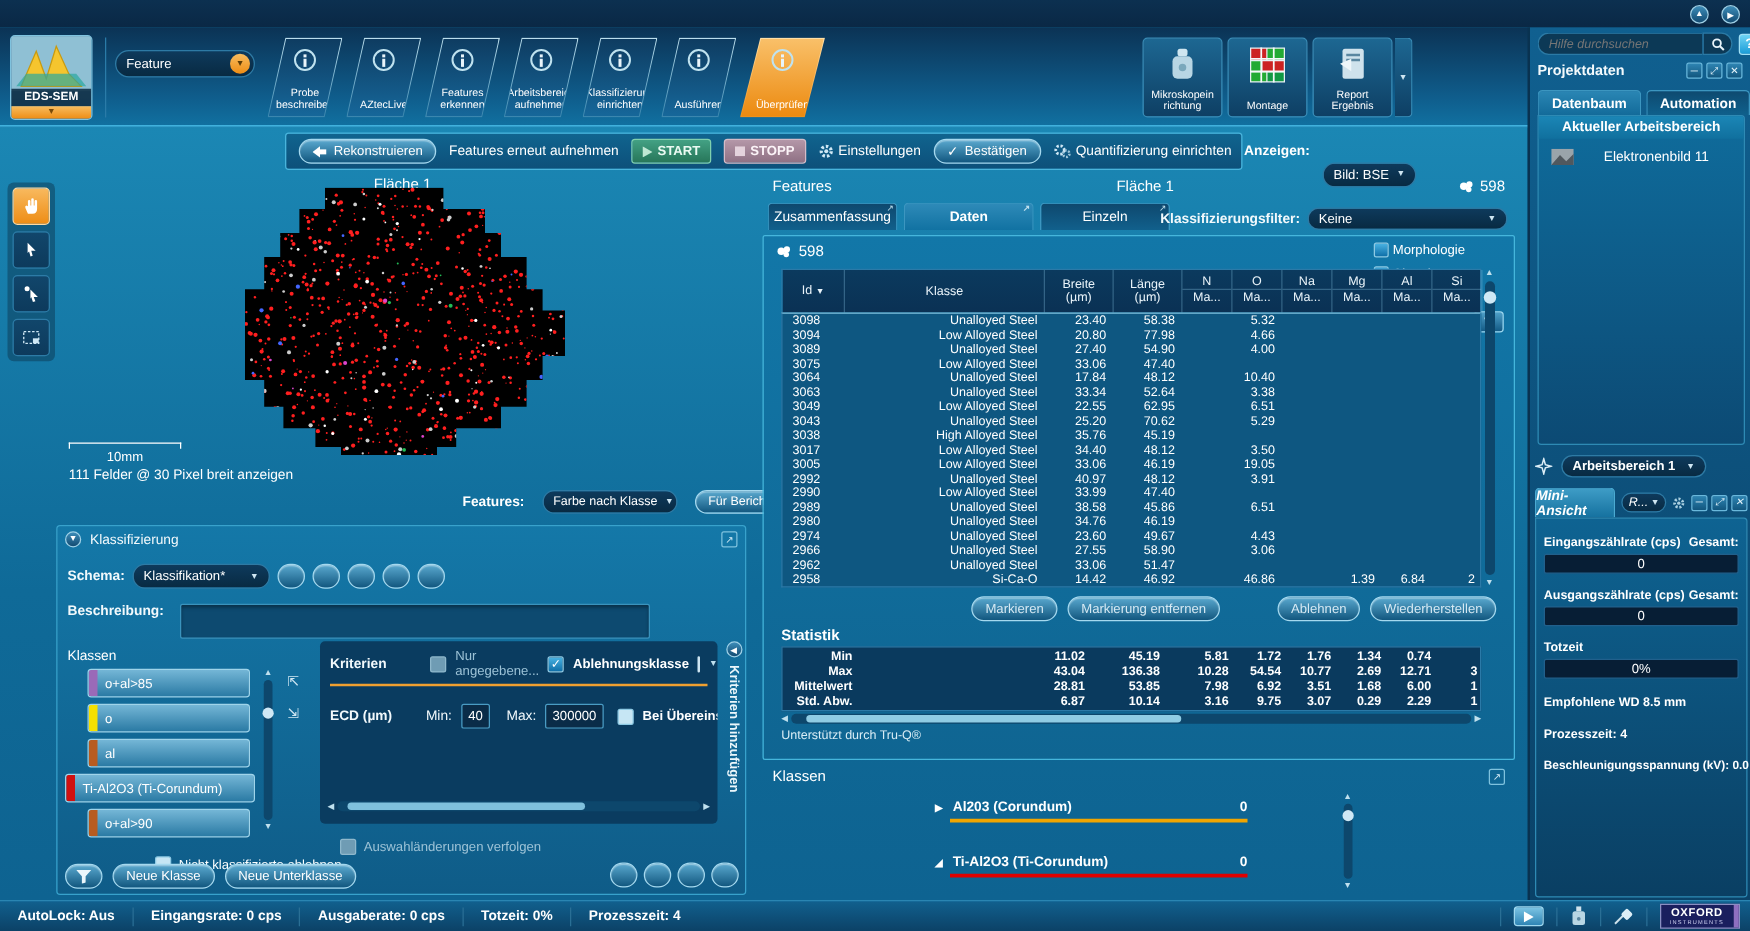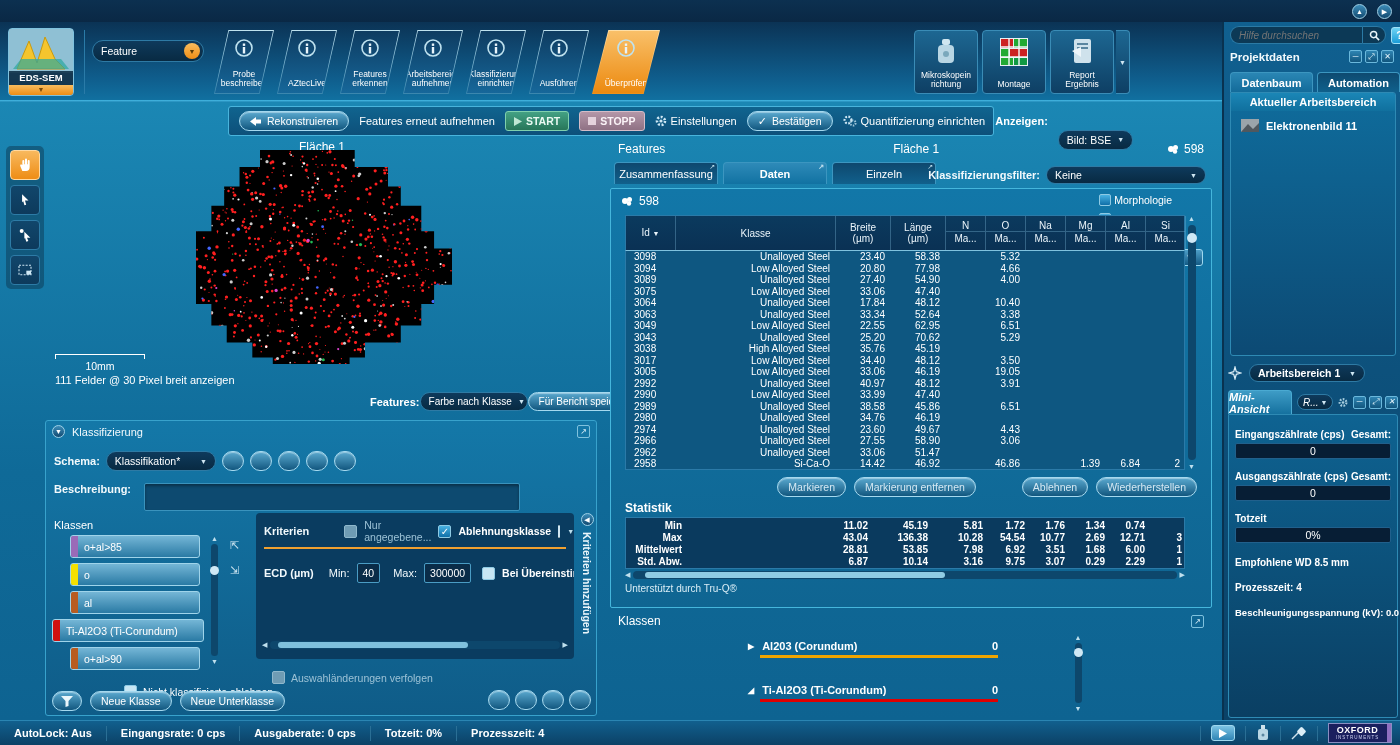--- a/index.html
+++ b/index.html
@@ -88,21 +88,21 @@
   .tool { width:30px; height:30px; border-radius:4px; border:1px solid #2d7ba6;
     background:linear-gradient(180deg,#11466b,#0d3a5c); display:flex; align-items:center; justify-content:center; }
   .tool.active { background:linear-gradient(180deg,#f8b95e,#ee8d15); border-color:#ffd9a0; }
   #img-title { position:absolute; left:222px; top:38px; width:200px; text-align:center; font-size:12px; }
   #blob { position:absolute; left:196px; top:48px; width:256px; height:214px; background:#000;
     clip-path:polygon(25% 0,62% 0,62% 8%,75% 8%,75% 17%,80% 17%,80% 26%,88% 26%,88% 38%,93% 38%,93% 46%,100% 46%,100% 63%,93% 63%,93% 72%,88% 72%,88% 82%,80% 82%,80% 90%,66% 90%,66% 97%,60% 97%,60% 100%,30% 100%,30% 97%,22% 97%,22% 90%,12% 90%,12% 82%,6% 82%,6% 72%,0 72%,0 38%,6% 38%,6% 26%,11% 26%,11% 17%,17% 17%,17% 8%,25% 8%); }
   #scalebar { position:absolute; left:55px; top:252px; width:90px; }
   #scalebar .bracket { height:5px; border-left:1px solid #fff; border-right:1px solid #fff; border-top:1px solid #fff; }
   #scalebar .t { text-align:center; font-size:10.5px; margin-top:1px; }
   #fields-info { position:absolute; left:55px; top:272px; font-size:11px; }
-  #img-ctrls { position:absolute; left:370px; top:290px; display:flex; align-items:center; gap:0; }
+  #img-ctrls { position:absolute; left:370px; top:290px; display:flex; align-items:center; gap:14px; }
 
   
   #klass { position:absolute; left:45px; top:318px; width:552px; height:296px; border:1px solid #38a2cc;
     border-radius:3px; background:linear-gradient(180deg,#1478a8,#0f5c88); }
   #klass .hdr { display:flex; align-items:center; gap:7px; padding:4px 6px; }
   .expand-ic { margin-left:auto; width:13px; height:13px; border:1px solid #7fc2de; border-radius:2px;
     font-size:8px; display:flex; align-items:center; justify-content:center; color:#d6ecf6; }
   .circ-ic { width:13px; height:13px; border-radius:50%; border:1px solid #9fd0e6; font-size:7px;
     display:flex; align-items:center; justify-content:center; background:linear-gradient(180deg,#3c8cb8,#134b72); }
   #klass-schema { position:absolute; left:8px; top:30px; display:flex; align-items:center; gap:6px; }
@@ -206,21 +206,21 @@
   #proj-row { position:absolute; left:6px; top:28px; right:6px; display:flex; align-items:center; }
   #proj-row .wb { display:flex; gap:3px; margin-left:auto; }
   #side-tabs { position:absolute; left:6px; top:50px; display:flex; gap:4px; }
   .stab { width:83px; height:20px; border:1px solid #3c96c0; border-bottom:none; border-radius:4px 4px 0 0;
     background:linear-gradient(180deg,#0e4a70,#0f608c); font-size:11px; font-weight:bold; display:flex; align-items:center; justify-content:center; }
   .stab.active { background:linear-gradient(180deg,#2a86b4,#136b9a); }
   #ws-panel { position:absolute; left:6px; top:70px; width:166px; height:264px; border:1px solid #2e8ab4; border-radius:0 3px 3px 3px;
     background:linear-gradient(180deg,#0f6c9c,#0c4a74); }
   #ws-panel .ph { height:18px; background:linear-gradient(180deg,#1b86b6,#10709e); border-radius:0 2px 0 0;
     font-size:11px; font-weight:bold; text-align:center; line-height:18px; }
-  #ws-item { display:flex; align-items:center; gap:7px; padding:8px 10px; font-size:11px; font-weight:bold; }
+  #ws-item { display:flex; align-items:center; gap:24px; padding:8px 10px; font-size:11px; font-weight:normal; }
   #ws-row { position:absolute; left:4px; top:342px; display:flex; align-items:center; gap:7px; }
   #mini { position:absolute; left:4px; top:368px; width:170px; height:328px; }
   #mini-head { display:flex; align-items:center; gap:5px; height:24px;font-style:italic; }
   #mini-tab { width:82px; height:24px; border:1px solid #4aaad2; border-bottom:none; border-radius:4px 4px 0 0;
     background:linear-gradient(180deg,#3e9cc6,#15719f); font-size:11px; font-weight:bold; display:flex; align-items:center; justify-content:center; }
   #mini-body { position:absolute; left:0; top:24px; width:170px; height:304px; border:1px solid #2e8ab4; border-radius:0 3px 3px 3px;
     background:linear-gradient(180deg,#0e6392,#0a3f63); padding:8px 6px; }
   .mrow { display:flex; justify-content:space-between; font-size:10px; font-weight:bold; margin-top:6px; white-space:nowrap; }
   .mbar { height:16px; margin-top:3px; background:#071e35; border:1px solid #21608c; border-radius:2px;
     font-size:10.5px; display:flex; align-items:center; justify-content:center; }
@@ -1382,21 +1382,21 @@
           <div class="cb dis" style="margin-left:28px;"></div>
           <span class="mutetxt">Nur angegebene...</span>
           <div class="cb on">✓</div>
           <span style="font-size:10.5px;font-weight:bold;">Ablehnungsklasse</span>
           <div style="width: 34px; height: 13px; border: 1px solid rgb(207, 230, 242); border-radius: 2px; background: rgb(240, 160, 48);"></div>
           <span class="tiny-ar">▼</span>
         </div>
         <div class="rule"></div>
         <div class="rowe">
           <span class="lbl b">ECD (µm)</span>
-          <span class="lbl" style="margin-left:8px;">Min:</span>
+          <span class="lbl" style="margin-left:20px;">Min:</span>
           <div class="numin" style="width:56px;">40</div>
           <span class="lbl" style="margin-left:6px;">Max:</span>
           <div class="numin" style="width:64px;">300000</div>
           <div class="cb" style="margin-left:4px;"></div>
           <span style="font-size:10.5px;font-weight:bold;">Bei Übereinstimn</span>
         </div>
         <div id="crit-hscroll">
           <span class="tiny-ar">◀</span>
           <div class="tr">
               <div class="th"></div>

